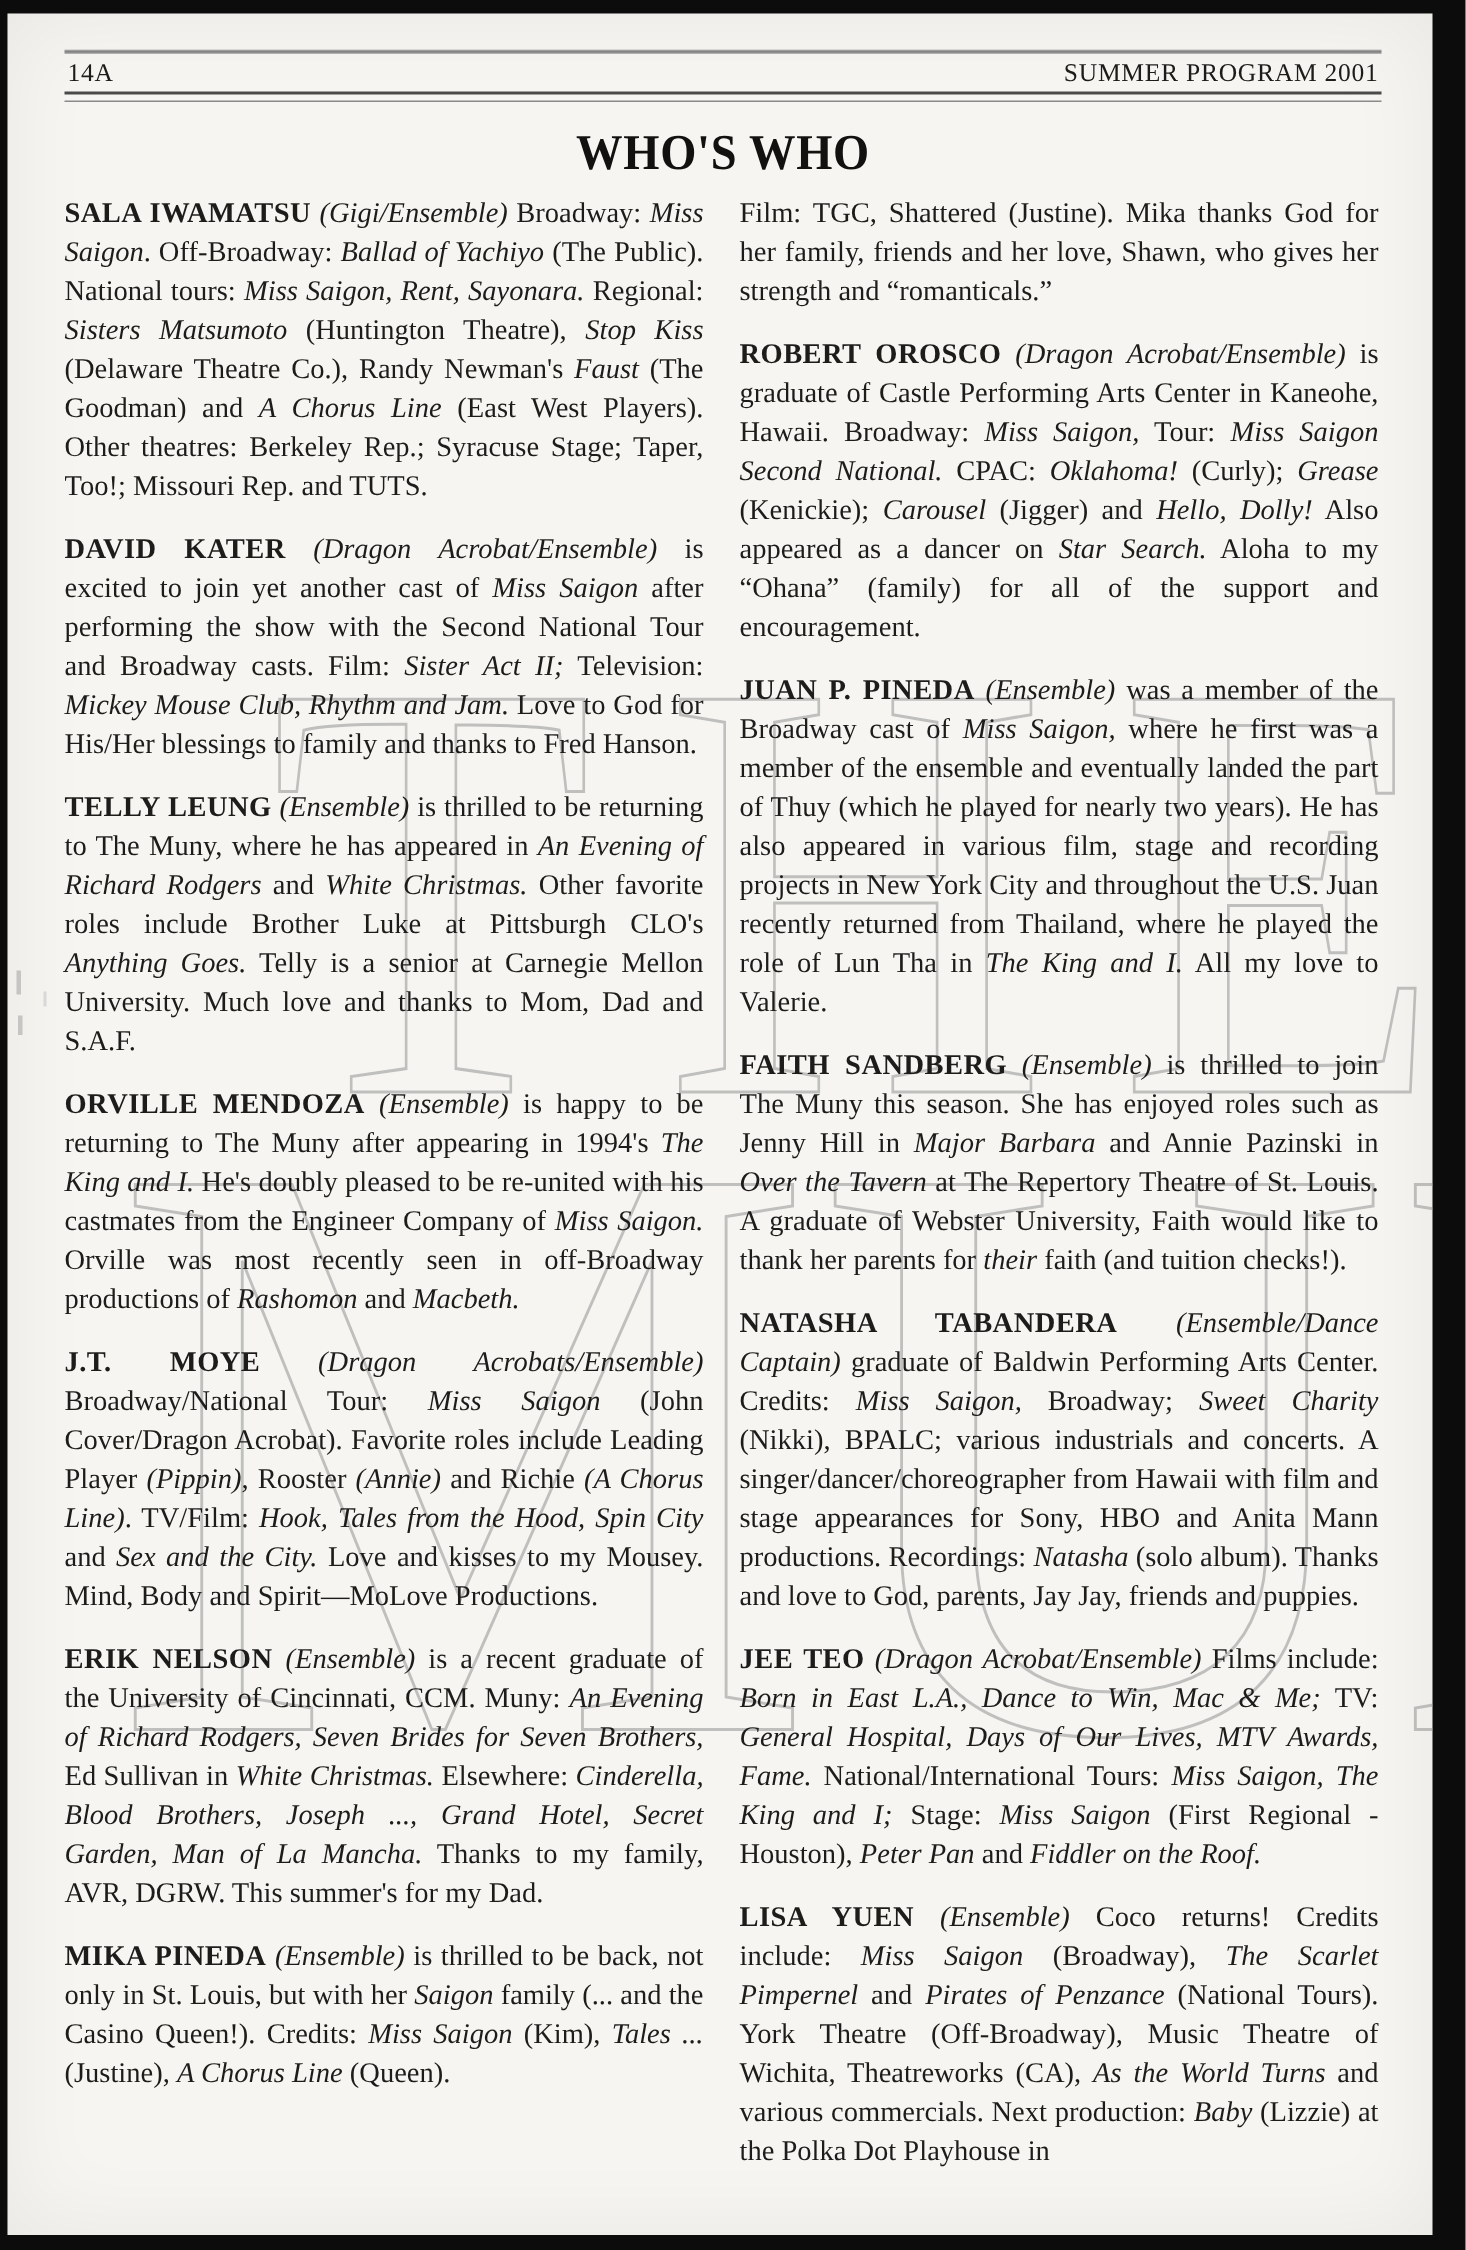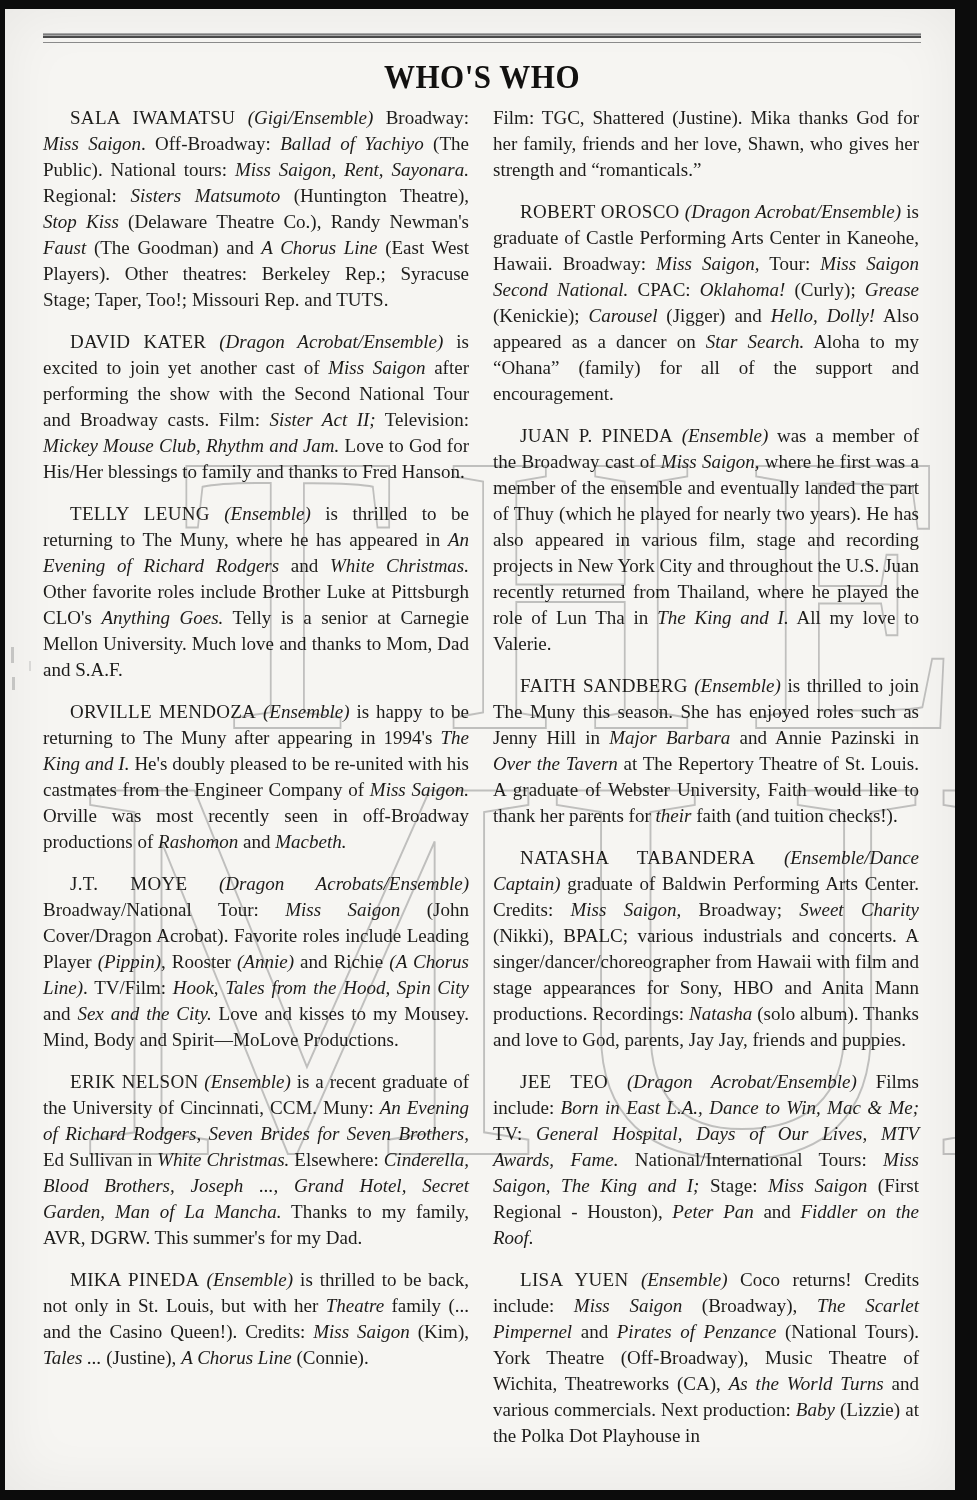--- a/index.html
+++ b/index.html
@@ -49,49 +49,53 @@
     font-size:31px;font-weight:bold;letter-spacing:.5px;
     transform:scaleY(1.08);
   }
   .cols{display:flex;gap:24px;}
   .col{
     width:426px;color:var(--ink);
     font-size:19px;line-height:26px;
     text-align:justify;
   }
   .col p{margin:0 0 16px 0;}
-  .bio-name{font-weight:normal;letter-spacing:.3px;margin-left:27px;}
+  .bio-name{font-weight:bold;letter-spacing:.3px;}
   .bio-role{font-style:italic;}
   .col em{font-style:italic;}
 </style>
 </head>
 <body>
 
 <div class="page">
 
   <div class="wm wm-1">THE</div>
   <div class="wm wm-2">MUNY</div>
 
   <div class="mark m1"></div>
   <div class="mark m2"></div>
   <div class="mark m3"></div>
 
   <div class="content">
     <div class="rule-top"></div>
+    <div class="masthead">
+      <span>14A</span>
+      <span>SUMMER PROGRAM 2001</span>
+    </div>
     <div class="rule-double"></div>
     <h1 class="page-title">WHO'S WHO</h1>
     <div class="cols">
       <div class="col">
           <p><span class="bio-name">SALA IWAMATSU</span> <em class="bio-role">(Gigi/Ensemble)</em> <span>Broadway: </span><em>Miss Saigon</em><span>. Off-Broadway: </span><em>Ballad of Yachiyo</em><span> (The Public). National tours: </span><em>Miss Saigon, Rent, Sayonara.</em><span> Regional: </span><em>Sisters Matsumoto</em><span> (Huntington Theatre), </span><em>Stop Kiss</em><span> (Delaware Theatre Co.), Randy Newman's </span><em>Faust</em><span> (The Goodman) and </span><em>A Chorus Line</em><span> (East West Players). Other theatres: Berkeley Rep.; Syracuse Stage; Taper, Too!; Missouri Rep. and TUTS.</span></p>
           <p><span class="bio-name">DAVID KATER</span> <em class="bio-role">(Dragon Acrobat/Ensemble)</em> <span>is excited to join yet another cast of </span><em>Miss Saigon</em><span> after performing the show with the Second National Tour and Broadway casts. Film: </span><em>Sister Act II;</em><span> Television: </span><em>Mickey Mouse Club, Rhythm and Jam.</em><span> Love to God for His/Her blessings to family and thanks to Fred Hanson.</span></p>
           <p><span class="bio-name">TELLY LEUNG</span> <em class="bio-role">(Ensemble)</em> <span>is thrilled to be returning to The Muny, where he has appeared in </span><em>An Evening of Richard Rodgers</em><span> and </span><em>White Christmas.</em><span> Other favorite roles include Brother Luke at Pittsburgh CLO's </span><em>Anything Goes.</em><span> Telly is a senior at Carnegie Mellon University. Much love and thanks to Mom, Dad and S.A.F.</span></p>
           <p><span class="bio-name">ORVILLE MENDOZA</span> <em class="bio-role">(Ensemble)</em> <span>is happy to be returning to The Muny after appearing in 1994's </span><em>The King and I.</em><span> He's doubly pleased to be re-united with his castmates from the Engineer Company of </span><em>Miss Saigon.</em><span> Orville was most recently seen in off-Broadway productions of </span><em>Rashomon</em><span> and </span><em>Macbeth.</em></p>
           <p><span class="bio-name">J.T. MOYE</span> <em class="bio-role">(Dragon Acrobats/Ensemble)</em> <span>Broadway/National Tour: </span><em>Miss Saigon</em><span> (John Cover/Dragon Acrobat). Favorite roles include Leading Player </span><em>(Pippin)</em><span>, Rooster </span><em>(Annie)</em><span> and Richie </span><em>(A Chorus Line)</em><span>. TV/Film: </span><em>Hook, Tales from the Hood, Spin City</em><span> and </span><em>Sex and the City.</em><span> Love and kisses to my Mousey. Mind, Body and Spirit—MoLove Productions.</span></p>
           <p><span class="bio-name">ERIK NELSON</span> <em class="bio-role">(Ensemble)</em> <span>is a recent graduate of the University of Cincinnati, CCM. Muny: </span><em>An Evening of Richard Rodgers, Seven Brides for Seven Brothers,</em><span> Ed Sullivan in </span><em>White Christmas.</em><span> Elsewhere: </span><em>Cinderella, Blood Brothers, Joseph ..., Grand Hotel, Secret Garden, Man of La Mancha.</em><span> Thanks to my family, AVR, DGRW. This summer's for my Dad.</span></p>
-          <p><span class="bio-name">MIKA PINEDA</span> <em class="bio-role">(Ensemble)</em> <span>is thrilled to be back, not only in St. Louis, but with her </span><em>Theatre</em><span> family (... and the Casino Queen!). Credits: </span><em>Miss Saigon</em><span> (Kim), </span><em>Tales ...</em><span> (Justine), </span><em>A Chorus Line</em><span> (Connie).</span></p>
+          <p><span class="bio-name">MIKA PINEDA</span> <em class="bio-role">(Ensemble)</em> <span>is thrilled to be back, not only in St. Louis, but with her </span><em>Saigon</em><span> family (... and the Casino Queen!). Credits: </span><em>Miss Saigon</em><span> (Kim), </span><em>Tales ...</em><span> (Justine), </span><em>A Chorus Line</em><span> (Queen).</span></p>
         </div>
       <div class="col">
           <p><span>Film: TGC, Shattered (Justine). Mika thanks God for her family, friends and her love, Shawn, who gives her strength and “romanticals.”</span></p>
           <p><span class="bio-name">ROBERT OROSCO</span> <em class="bio-role">(Dragon Acrobat/Ensemble)</em> <span>is graduate of Castle Performing Arts Center in Kaneohe, Hawaii. Broadway: </span><em>Miss Saigon,</em><span> Tour: </span><em>Miss Saigon Second National.</em><span> CPAC: </span><em>Oklahoma!</em><span> (Curly); </span><em>Grease</em><span> (Kenickie); </span><em>Carousel</em><span> (Jigger) and </span><em>Hello, Dolly!</em><span> Also appeared as a dancer on </span><em>Star Search.</em><span> Aloha to my “Ohana” (family) for all of the support and encouragement.</span></p>
           <p><span class="bio-name">JUAN P. PINEDA</span> <em class="bio-role">(Ensemble)</em> <span>was a member of the Broadway cast of </span><em>Miss Saigon,</em><span> where he first was a member of the ensemble and eventually landed the part of Thuy (which he played for nearly two years). He has also appeared in various film, stage and recording projects in New York City and throughout the U.S. Juan recently returned from Thailand, where he played the role of Lun Tha in </span><em>The King and I.</em><span> All my love to Valerie.</span></p>
           <p><span class="bio-name">FAITH SANDBERG</span> <em class="bio-role">(Ensemble)</em> <span>is thrilled to join The Muny this season. She has enjoyed roles such as Jenny Hill in </span><em>Major Barbara</em><span> and Annie Pazinski in </span><em>Over the Tavern</em><span> at The Repertory Theatre of St. Louis. A graduate of Webster University, Faith would like to thank her parents for </span><em>their</em><span> faith (and tuition checks!).</span></p>
           <p><span class="bio-name">NATASHA TABANDERA</span> <em class="bio-role">(Ensemble/Dance Captain)</em> <span>graduate of Baldwin Performing Arts Center. Credits: </span><em>Miss Saigon,</em><span> Broadway; </span><em>Sweet Charity</em><span> (Nikki), BPALC; various industrials and concerts. A singer/dancer/choreographer from Hawaii with film and stage appearances for Sony, HBO and Anita Mann productions. Recordings: </span><em>Natasha</em><span> (solo album). Thanks and love to God, parents, Jay Jay, friends and puppies.</span></p>
           <p><span class="bio-name">JEE TEO</span> <em class="bio-role">(Dragon Acrobat/Ensemble)</em> <span>Films include: </span><em>Born in East L.A., Dance to Win, Mac &amp; Me;</em><span> TV: </span><em>General Hospital, Days of Our Lives, MTV Awards, Fame.</em><span> National/International Tours: </span><em>Miss Saigon, The King and I;</em><span> Stage: </span><em>Miss Saigon</em><span> (First Regional - Houston), </span><em>Peter Pan</em><span> and </span><em>Fiddler on the Roof.</em></p>
           <p><span class="bio-name">LISA YUEN</span> <em class="bio-role">(Ensemble)</em> <span>Coco returns! Credits include: </span><em>Miss Saigon</em><span> (Broadway), </span><em>The Scarlet Pimpernel</em><span> and </span><em>Pirates of Penzance</em><span> (National Tours). York Theatre (Off-Broadway), Music Theatre of Wichita, Theatreworks (CA), </span><em>As the World Turns</em><span> and various commercials. Next production: </span><em>Baby</em><span> (Lizzie) at the Polka Dot Playhouse in</span></p>
         </div>

